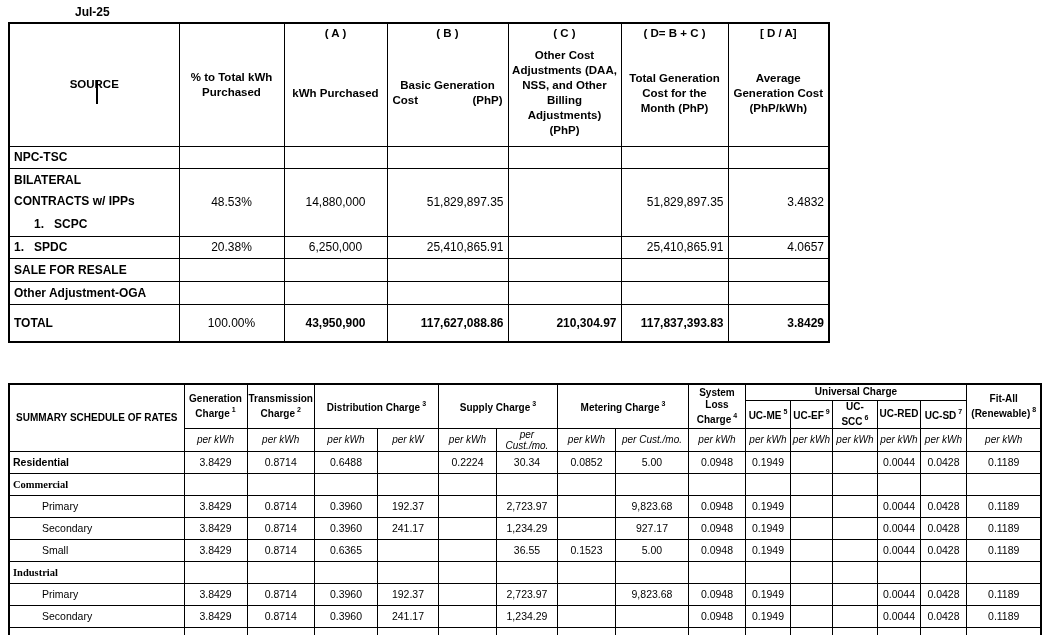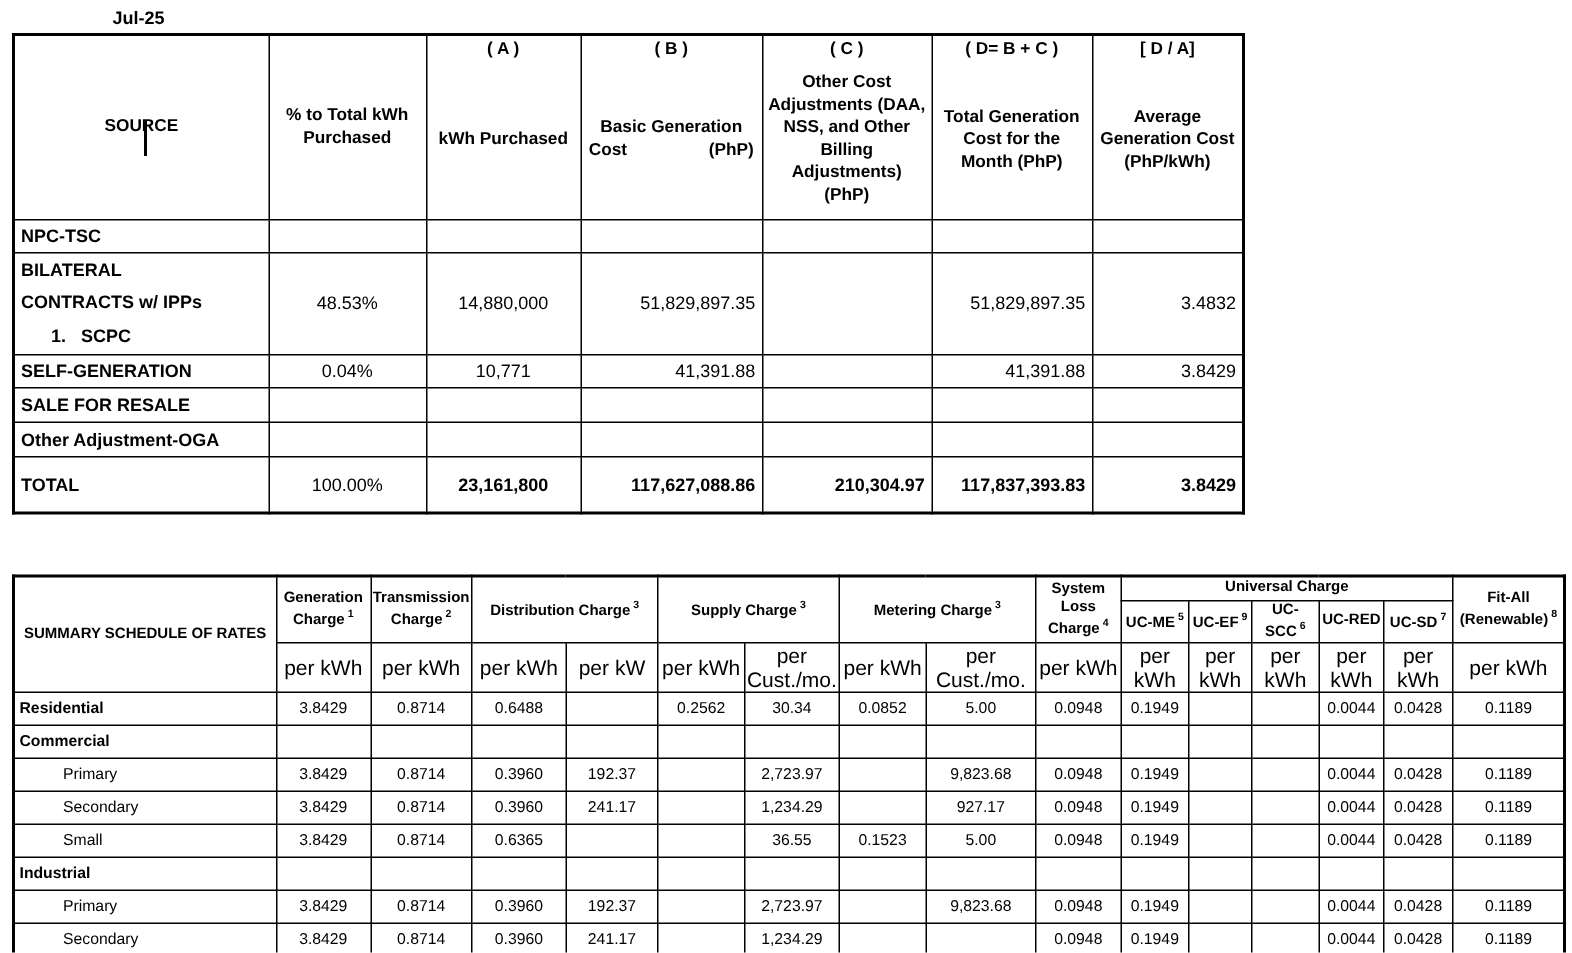--- a/index.html
+++ b/index.html
@@ -39,25 +39,25 @@
 
   
   #rates-table { position:absolute; left:8px; top:383px; border:2px solid #000; font-size:10.5px; }
   #rates-table th, #rates-table td { border:1px solid #000; padding:0 1px; overflow:hidden; vertical-align:middle; text-align:center; }
   #rates-table thead th { font-weight:bold; font-size:10px; line-height:12px; }
   #rates-table tr.h1 { height:16px; }
   #rates-table tr.h2 { height:16px; }
   #rates-table tr.h3 { height:15px; }
   #rates-table tbody tr { height:22px; }
   #rates-table sup { font-size:7px; margin-left:2px; position:relative; top:-1px; }
-  .unit { font-size:14px; }
+  .unit { font-style:italic; font-size:10px; }
   .rlbl { text-align:left !important; padding-left:3px !important; }
   .rlbl.b { font-weight:bold; }
   .rlbl.ind { padding-left:32px !important; }
-  tr.sec td { border-top:2px solid #000; }
+  tr.sec td { border-top:2px solid #000;font-family:Liberation Serif, serif; }
 </style>
 </head>
 <body>
 
 <div class="period">Jul-25</div>
 
 <table id="gen-table">
   <colgroup>
     <col style="width:170px">
       <col style="width:105px">
@@ -147,27 +147,27 @@
           <div class="gline subind">1.&nbsp;&nbsp;&nbsp;SCPC</div>
         </td>
         <td class="gval c">48.53%</td>
         <td class="gval c">14,880,000</td>
         <td class="gval r">51,829,897.35</td>
         <td class="gval r"></td>
         <td class="gval r">51,829,897.35</td>
         <td class="gval r">3.4832</td>
       </tr>
       <tr style="height: 22px;">
-        <td class="glbl">SELF-GENERATION</td>
-        <td class="gval c">0.04%</td>
-        <td class="gval c">10,771</td>
-        <td class="gval r">41,391.88</td>
-        <td class="gval r"></td>
-        <td class="gval r">41,391.88</td>
-        <td class="gval r">3.8429</td>
+        <td class="glbl subind">1.&nbsp;&nbsp;&nbsp;SPDC</td>
+        <td class="gval c">20.38%</td>
+        <td class="gval c">6,250,000</td>
+        <td class="gval r">25,410,865.91</td>
+        <td class="gval r"></td>
+        <td class="gval r">25,410,865.91</td>
+        <td class="gval r">4.0657</td>
       </tr>
       <tr style="height: 23px; padding-left: 21px;">
         <td class="glbl">SALE FOR RESALE</td>
         <td class="gval c"></td>
         <td class="gval c"></td>
         <td class="gval r"></td>
         <td class="gval r"></td>
         <td class="gval r"></td>
         <td class="gval r"></td>
       </tr>
@@ -176,21 +176,21 @@
         <td class="gval c"></td>
         <td class="gval c"></td>
         <td class="gval r"></td>
         <td class="gval r"></td>
         <td class="gval r"></td>
         <td class="gval r"></td>
       </tr>
       <tr class="trow" style="height: 38px;">
         <td class="glbl">TOTAL</td>
         <td class="gval c">100.00%</td>
-        <td class="gval c">23,161,800</td>
+        <td class="gval c">43,950,900</td>
         <td class="gval r">117,627,088.86</td>
         <td class="gval r">210,304.97</td>
         <td class="gval r">117,837,393.83</td>
         <td class="gval r">3.8429</td>
       </tr>
     </tbody>
 </table>
 
 <table id="rates-table">
   <colgroup>
@@ -248,21 +248,21 @@
         <td class="unit">per kWh</td>
       </tr>
   </thead>
   <tbody>
       <tr>
         <td class="rlbl b">Residential</td>
         <td class="rval">3.8429</td>
         <td class="rval">0.8714</td>
         <td class="rval">0.6488</td>
         <td class="rval"></td>
-        <td class="rval">0.2562</td>
+        <td class="rval">0.2224</td>
         <td class="rval">30.34</td>
         <td class="rval">0.0852</td>
         <td class="rval">5.00</td>
         <td class="rval">0.0948</td>
         <td class="rval">0.1949</td>
         <td class="rval"></td>
         <td class="rval"></td>
         <td class="rval">0.0044</td>
         <td class="rval">0.0428</td>
         <td class="rval">0.1189</td>

